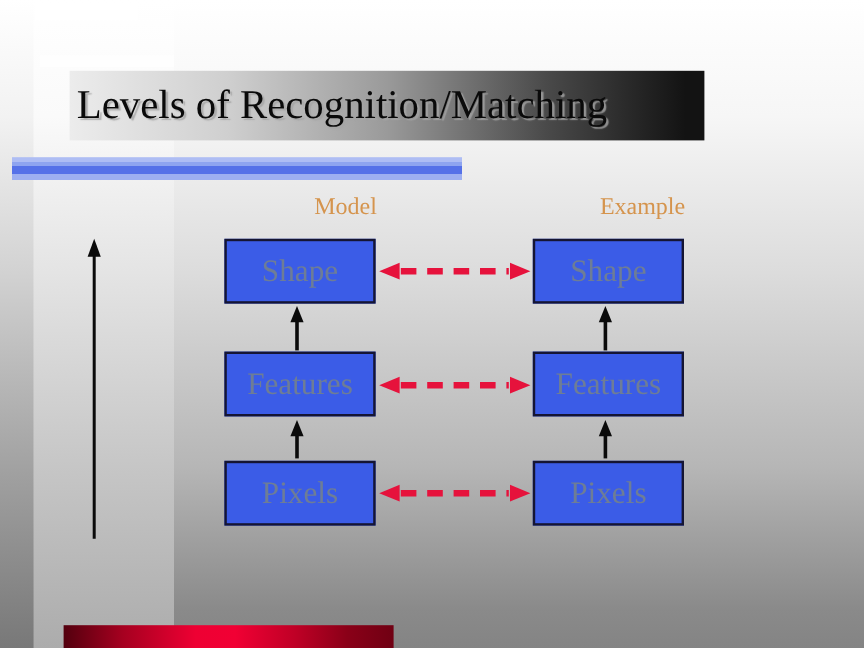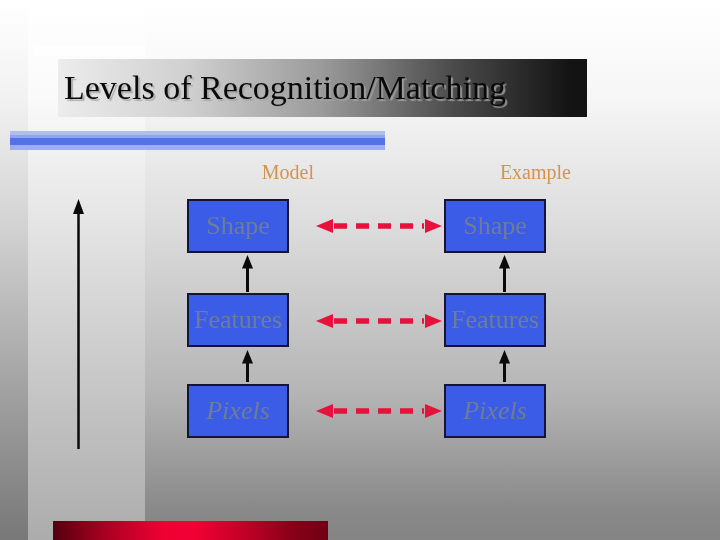--- a/index.html
+++ b/index.html
@@ -48,31 +48,31 @@
     font-size: 23px; color: #111;
   }
   .col-header {
     position: absolute; top: 161px; width: 127px;
     text-align: right; font-size: 20px; color: #d5944d;
   }
   .col-header.model   { left: 187px; }
   .col-header.example { left: 444px; }
 
   .dbox {
-    position: absolute; width: 102px; height: 54px;
+    position: absolute; width: 126px; height: 54px;
     background: #3b5ce7; border: 2px solid #151533;
     box-sizing: border-box;
     display: flex; align-items: center; justify-content: center;
     font-size: 26px; color: #6e7d96;
   }
   .col1 { left: 187px; }
   .col2 { left: 444px; }
   .row1 { top: 199px; }
   .row2 { top: 293px; justify-content: center; }
-  .row3 { top: 384px; font-style: italic; }
+  .row3 { top: 384px; }
 
   .arrows { position: absolute; left: 0; top: 0; width: 720px; height: 540px; }
 
   .red-bar {
     position: absolute; left: 53px; top: 521px; width: 275px; height: 19px;
     background: linear-gradient(90deg,
       #53000e 0%, #a60020 18%, #ee0033 40%, #f10034 52%,
       #c00026 70%, #8a0018 86%, #700013 100%);
   }
 </style>

